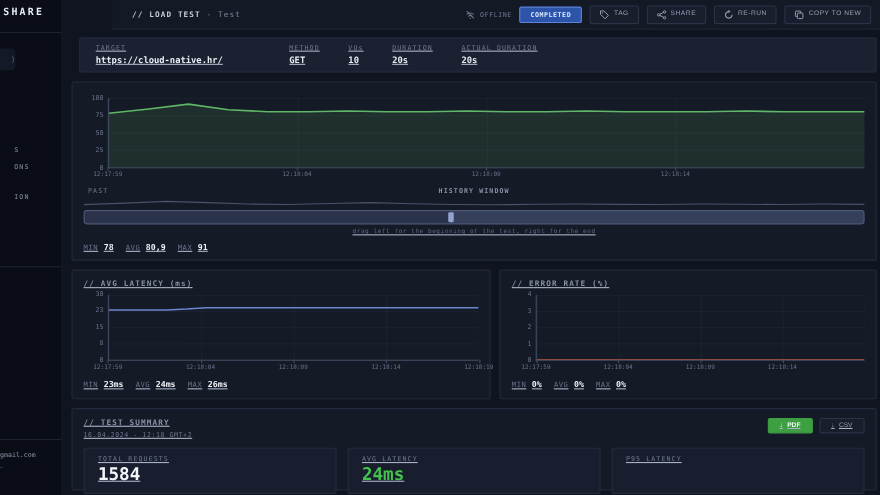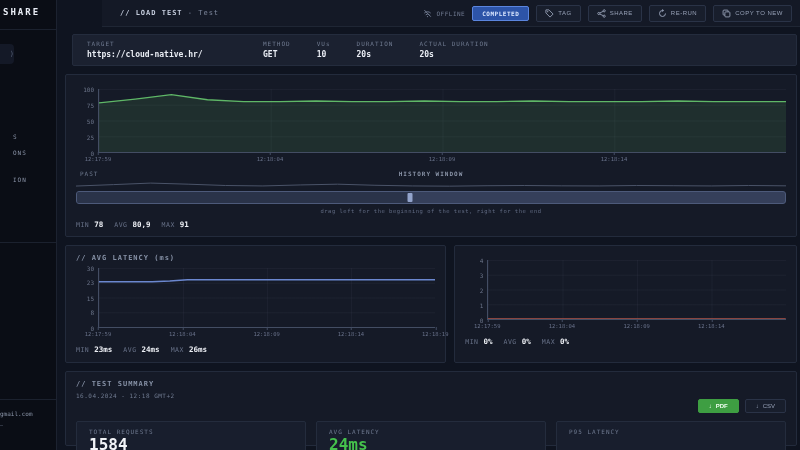--- a/index.html
+++ b/index.html
@@ -28,21 +28,21 @@
   .tb-title .dim { color:#7d879c; font-weight:normal; }
   .tb-right { margin-left:auto; display:flex; align-items:center; gap:7px; }
   .tb-offline { display:flex; align-items:center; gap:4px; color:#6f7990;
     font-size:6px; letter-spacing:.5px; }
   .badge { background:#2d54a8; border:1px solid #5b85dd; color:#dbe7ff;
     font-size:6px; font-weight:bold; letter-spacing:.5px; padding:3px 9px; border-radius:2px; }
   .btn { display:flex; align-items:center; gap:4px; background:#181e2c;
     border:1px solid #2a3347; color:#96a0b6; font-size:6px; letter-spacing:.5px;
     padding:3px 8px; border-radius:2px; cursor:pointer; }
   .btn svg, .tb-offline svg { display:block; }
-  .content { position:absolute; top:27px; left:0; right:0; bottom:0; padding:7px 3px 0 8px; }
+  .content { position:absolute; top:27px; left:0; right:0; bottom:0; padding:7px 3px 0 8px;text-decoration:underline; }
   
   .target-panel { margin-left:7px; background:#1b2130; border:1px solid #242c3d;
     border-radius:2px; padding:5px 14px 6px; display:flex; gap:26px; }
   .t-col .t-h { font-size:6px; letter-spacing:1px; color:#6f7a90; margin-bottom:3px; }
   .t-col .t-v { font-size:8px; font-weight:bold; color:#e9edf4; }
   
   .panel { background:#151a27; border:1px solid #232b3c; border-radius:2px; margin-top:8px; }
   .panel-title { font-size:7px; letter-spacing:1px; color:#8691a6; font-weight:bold; }
   
   .chart-wrap { display:flex; margin-top:6px; }
@@ -80,21 +80,21 @@
     background:#93a4cc; border-radius:1px; transform:translateX(-50%); cursor:ew-resize; }
   .hint { text-align:center; font-size:5.5px; color:#5f6980; margin-top:4px; letter-spacing:.5px; }
   
   .charts-row { display:flex; gap:8px; }
   .chart-panel { padding:8px 10px 8px; }
   .lat-panel { flex:1.12; }
   .err-panel { flex:1; }
   .mid-plot { height:60px; }
   
   .summary-panel { padding:8px 10px; height:75px; }
-  .sum-head { display:flex; align-items:flex-start;flex-direction:column; }
+  .sum-head { display:flex; align-items:flex-start; }
   .sum-date { font-size:6px; color:#6f7a90; margin-top:4px; letter-spacing:.5px; }
   .sum-actions { margin-left:auto; display:flex; gap:6px; }
   .btn-pdf { background:#3e9e42; border:1px solid #3e9e42; color:#f0fff1;
     font-size:6px; font-weight:bold; padding:3px 10px; border-radius:2px;
     display:flex; gap:4px; align-items:center; cursor:pointer; }
   .btn-csv { background:#181e2c; border:1px solid #2a3347; color:#96a0b6;
     font-size:6px; padding:3px 10px; border-radius:2px; display:flex; gap:4px;
     align-items:center; cursor:pointer; }
   .sum-cards { display:flex; gap:10px; margin-top:8px; }
   .sum-card { flex:1; background:#181e2d; border:1px solid #242c3d; border-radius:2px;
@@ -281,20 +281,21 @@
           <span class="s-label">MIN</span>
             <b>23ms</b>
           <span class="s-label">AVG</span>
             <b>24ms</b>
           <span class="s-label">MAX</span>
             <b>26ms</b>
         </div>
       </div>
 
       <div class="panel chart-panel err-panel">
+        <div class="panel-title">// ERROR RATE (%)</div>
         <div class="chart-wrap">
           <div class="yticks">
               <span style="top:0.0%">4</span>
               <span style="top:25.0%">3</span>
               <span style="top:50.0%">2</span>
               <span style="top:75.0%">1</span>
               <span style="top:100.0%">0</span>
             </div>
           <div class="plotarea mid-plot">
             <svg viewBox="0 0 100 100" preserveAspectRatio="none">

